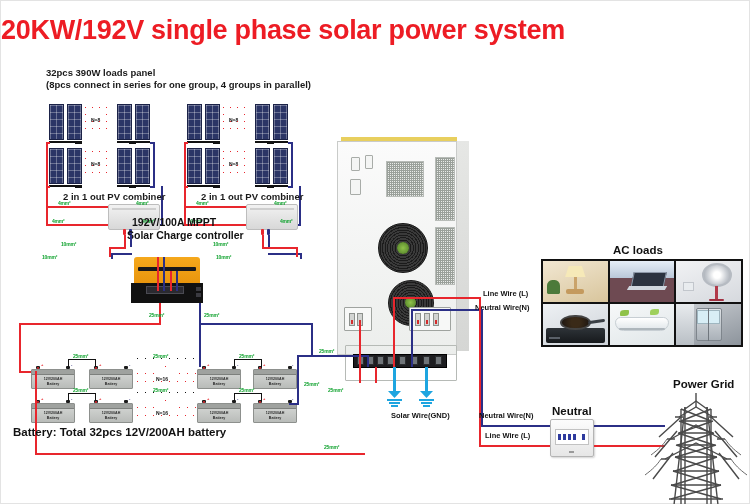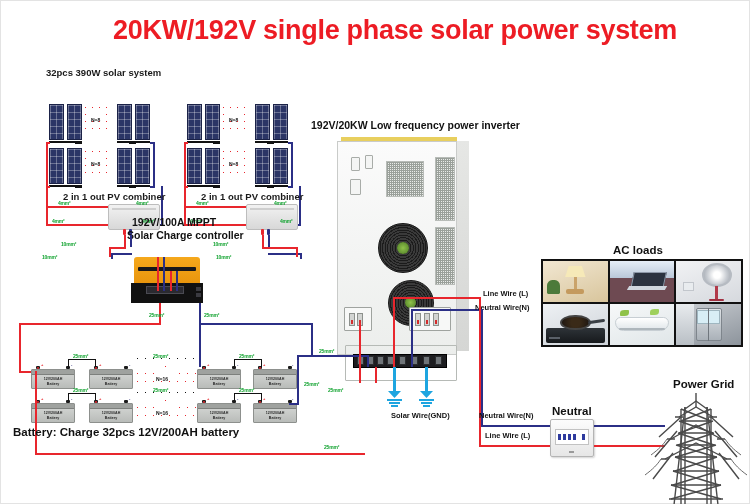--- a/index.html
+++ b/index.html
@@ -1,19 +1,19 @@
 <!DOCTYPE html>
 <html><head>
 <meta charset="utf-8">
 <style>
   html,body{margin:0;padding:0;background:#fff;}
   body{width:750px;height:504px;overflow:hidden;font-family:"Liberation Sans",sans-serif;}
   #stage{position:relative;width:750px;height:504px;background:#fff;border:1px solid #e3e3e3;box-sizing:border-box;}
   .abs{position:absolute;}
-  .title{left:0;top:14px;width:676px;text-align:right;color:#ed1c24;font-weight:bold;font-size:27px;letter-spacing:-.3px;font-family:"Liberation Sans",sans-serif;white-space:nowrap;}
+  .title{left:0;top:14px;width:676px;text-align:left;color:#ed1c24;font-weight:bold;font-size:27px;letter-spacing:-.3px;font-family:"Liberation Sans",sans-serif;white-space:nowrap;}
   .cap{font-size:9.5px;font-weight:bold;color:#1a1a1a;line-height:12px;white-space:nowrap;}
   .cap11{font-size:10.5px;font-weight:bold;color:#111;white-space:nowrap;}
   .cap12{font-size:11.5px;font-weight:bold;color:#111;white-space:nowrap;}
   .gauge{font-size:5px;font-weight:bold;color:#12a330;white-space:nowrap;letter-spacing:-.2px;}
   
   .w{position:absolute;}
   .red{background:#e8262d;}
   .blu{background:#2b2f86;}
   .cyn{background:#1ea5e0;}
   .blk{background:#111;}
@@ -72,21 +72,22 @@
   .lbl{position:absolute;font-size:7.5px;font-weight:bold;color:#111;white-space:nowrap;}
   .gnd{position:absolute;}
 </style>
 </head>
 <body>
 
 <div id="stage">
 
   <div class="abs title">20KW/192V single  phase solar power system</div>
 
-  <div class="abs cap" style="left:45px;top:66px;">32pcs 390W solar system</div>
+  <div class="abs cap" style="left:45px;top:66px;">32pcs 390W loads panel</div>
+  <div class="abs cap" style="left:45px;top:78px;">(8pcs connect in series for one group, 4 groups in parallel)</div>
 
   <div>
 
     <div class="panel" style="left:48px;top:103px;width:15px;height:36px;"></div>
     <div class="panel" style="left:66px;top:103px;width:15px;height:36px;"></div>
     <div class="panel" style="left:116px;top:103px;width:15px;height:36px;"></div>
     <div class="panel" style="left:134px;top:103px;width:15px;height:36px;"></div>
     <div class="pbar" style="left:48px;top:140px;width:33px;"></div>
     <div class="pbar" style="left:116px;top:140px;width:33px;"></div>
     <div class="jbox" style="left:74px;top:140px;"></div>
@@ -267,21 +268,20 @@
   <div class="w red" style="left:156px;top:256px;width:2px;height:34px;"></div>
   <div class="w blu" style="left:162px;top:256px;width:2px;height:34px;"></div>
   <div class="w red" style="left:169px;top:270px;width:2px;height:20px;"></div>
   <div class="w blu" style="left:175px;top:270px;width:2px;height:20px;"></div>
 
   <div class="w red" style="left:158px;top:302px;width:2px;height:20px;"></div>
   <div class="w blu" style="left:198px;top:302px;width:2px;height:20px;"></div>
   <div class="abs gauge" style="left:148px;top:311px;">25mm²</div>
   <div class="abs gauge" style="left:203px;top:311px;">25mm²</div>
 
-  <div class="abs cap11" style="left:310px;top:118px;">192V/20KW Low frequency power inverter</div>
 
   <div class="inv-top" style="left:340px;top:136px;width:116px;height:4px;"></div>
   <div class="inv-side" style="left:456px;top:140px;width:12px;height:210px;"></div>
   <div class="inv-body" style="left:336px;top:140px;width:120px;height:214px;"></div>
 
   <div class="slot" style="left:350px;top:156px;width:9px;height:14px;"></div>
   <div class="slot" style="left:364px;top:154px;width:8px;height:14px;"></div>
   <div class="slot" style="left:349px;top:178px;width:11px;height:16px;"></div>
   <div class="vent" style="left:385px;top:160px;width:38px;height:36px;"></div>
   <div class="vent" style="left:434px;top:156px;width:20px;height:64px;"></div>
@@ -525,21 +525,21 @@
   </div>
 
   <div class="w red" style="left:34px;top:370px;width:2px;height:34px;"></div>
   <div class="w red" style="left:34px;top:402px;width:2px;height:52px;"></div>
   <div class="w red" style="left:34px;top:452px;width:330px;height:2px;"></div>
   <div class="w blu" style="left:296px;top:354px;width:2px;height:50px;"></div>
   <div class="w blu" style="left:288px;top:402px;width:10px;height:2px;"></div>
   <div class="abs gauge" style="left:303px;top:380px;">25mm²</div>
   <div class="abs gauge" style="left:323px;top:443px;">25mm²</div>
 
-  <div class="abs cap12" style="left:12px;top:425px;">Battery:  Charge 32pcs 12V/200AH battery</div>
+  <div class="abs cap12" style="left:12px;top:425px;">Battery:  Total 32pcs 12V/200AH battery</div>
 
   <div class="abs cap12" style="left:612px;top:243px;">AC loads</div>
   <div class="loads" style="left:540px;top:258px;width:202px;height:88px;">
     <div class="tile" style="background:linear-gradient(160deg,#f2e7d2,#d8c59c);">
       <div style="position:absolute;left:34%;top:12%;width:32%;height:28%;background:#f6e9b8;clip-path:polygon(18% 0,82% 0,100% 100%,0 100%);"></div>
       <div style="position:absolute;left:48%;top:40%;width:4%;height:30%;background:#caa36a;"></div>
       <div style="position:absolute;left:36%;top:68%;width:28%;height:12%;background:#c49a5e;border-radius:2px;"></div>
       <div style="position:absolute;left:6%;top:46%;width:20%;height:34%;background:#4c7a3a;border-radius:40% 40% 10% 10%;"></div>
     </div>
     <div class="tile" style="background:linear-gradient(160deg,#cfd8e4,#8b93a4);">

